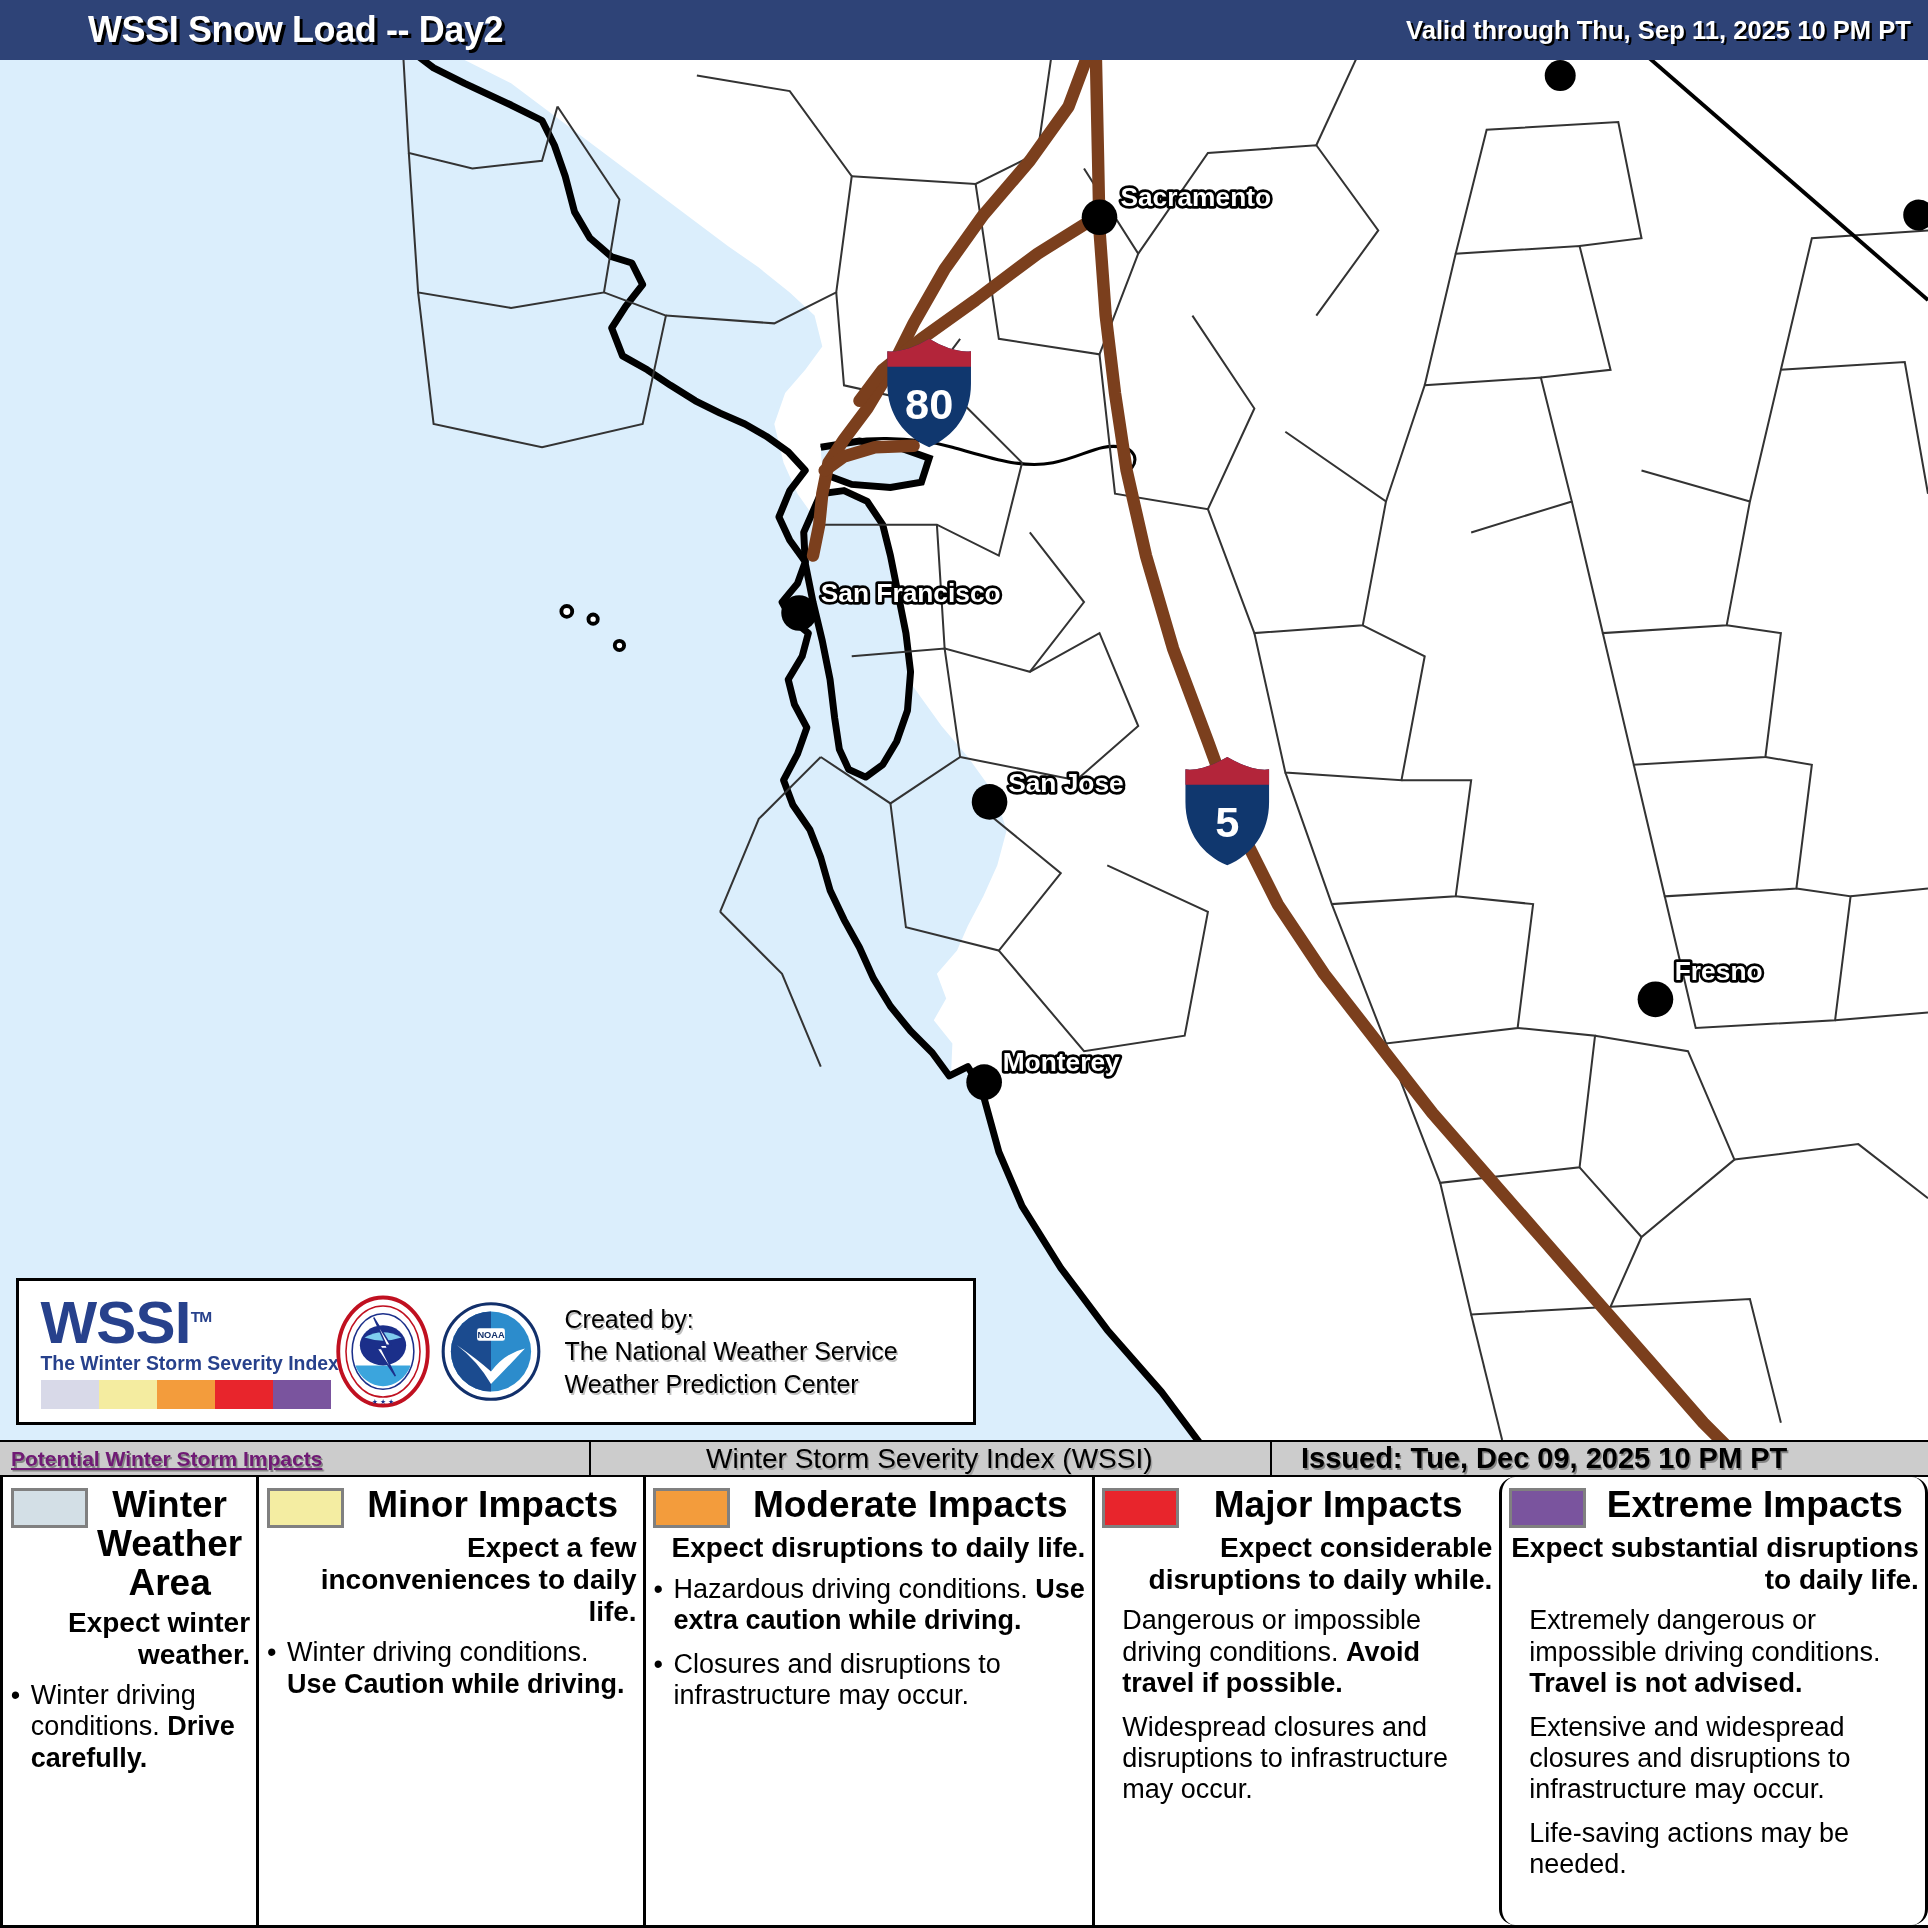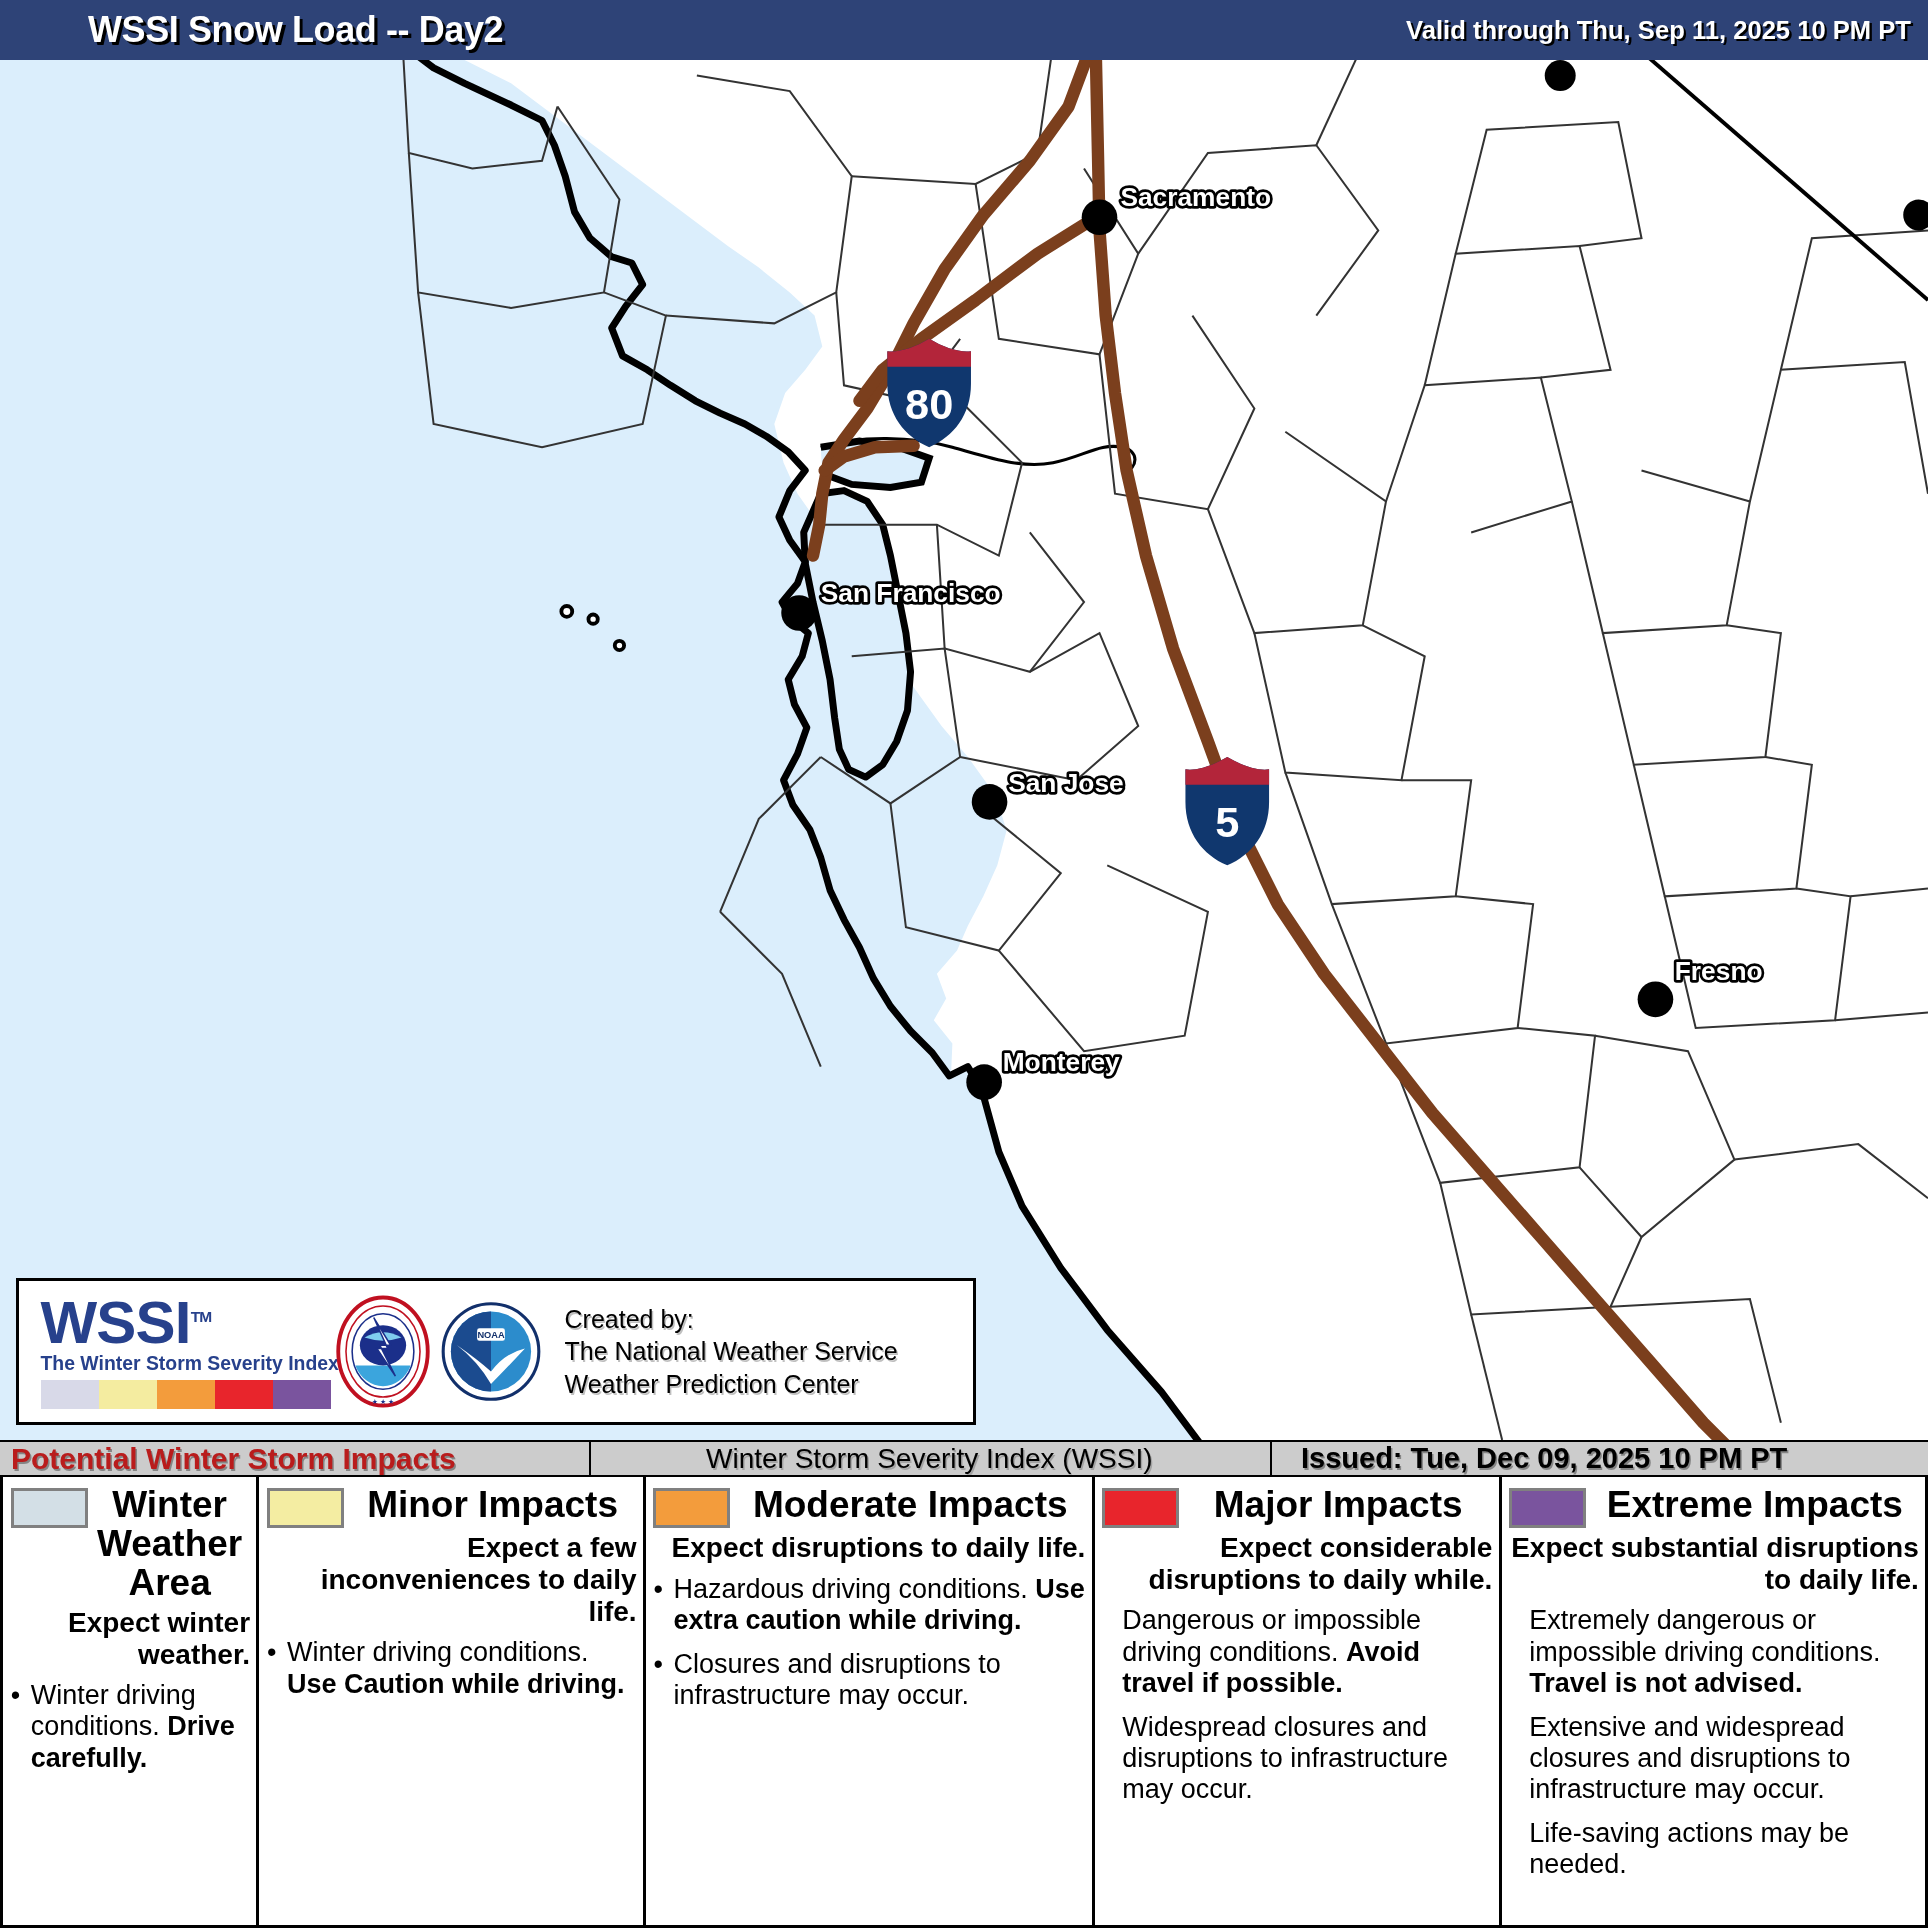--- a/index.html
+++ b/index.html
@@ -76,22 +76,23 @@
   }
 
   
   #impact-bar {
     position:absolute; left:0; top:1440px; width:1928px; height:37px;
     background:#cccccc;
     border-top:2.3px solid #000000; border-bottom:2.3px solid #000000;
   }
   #impact-bar .seg { position:absolute; top:0; height:33px; display:flex; align-items:center; }
   #impact-bar .potential {
-    left:11px; font-size:30px; font-weight:bold; color:#b91c1c;
+    left:11px; font-size:21px; font-weight:bold; color:#701a75;
     text-shadow:1.5px 1.5px 0 rgba(0,0,0,0.35);
+    text-decoration:underline;
   }
   #impact-bar .wssi-name {
     left:706px; font-size:28px; font-weight:normal; color:#000000;
     text-shadow:1.5px 1.5px 0 rgba(0,0,0,0.2);
   }
   #impact-bar .issued {
     left:1301px; font-size:29px; font-weight:bold; color:#000000;
     text-shadow:1.5px 1.5px 0 rgba(0,0,0,0.35);
   }
   #impact-bar .divider { position:absolute; top:0; width:2.3px; height:33px; background:#000000; }
@@ -102,21 +103,21 @@
     display:flex;
     border-bottom:3.9px solid #000000;
     background:#ffffff;
   }
   .lcol {
     position:relative;
     border-left:3.1px solid #000000;
     padding:7.7px 6.2px 0 7.7px;
     overflow:hidden;
   }
-  .lcol:last-child { border-right:3.1px solid #000000; }
+  .lcol:last-child { border-right:3.1px solid #000000;border-radius:16px; }
   .lcol.c1 { width:263px; }
   .lcol.c2 { width:397px; }
   .lcol.c3 { width:461px; }
   .lcol.c4 { width:418px; }
   .lcol.c5 { width:441px; }
 
   .lhead { display:flex; align-items:flex-start; }
   .swatch {
     width:77px; height:40px; flex:0 0 auto;
     border:3.9px solid #808080; margin-top:3.1px;

